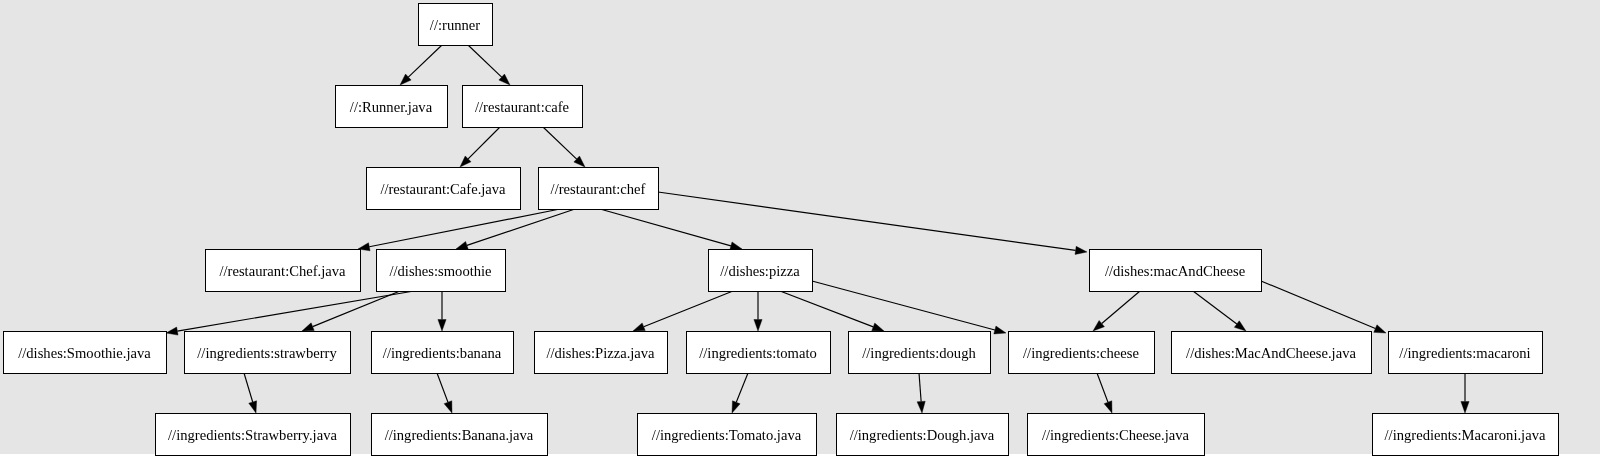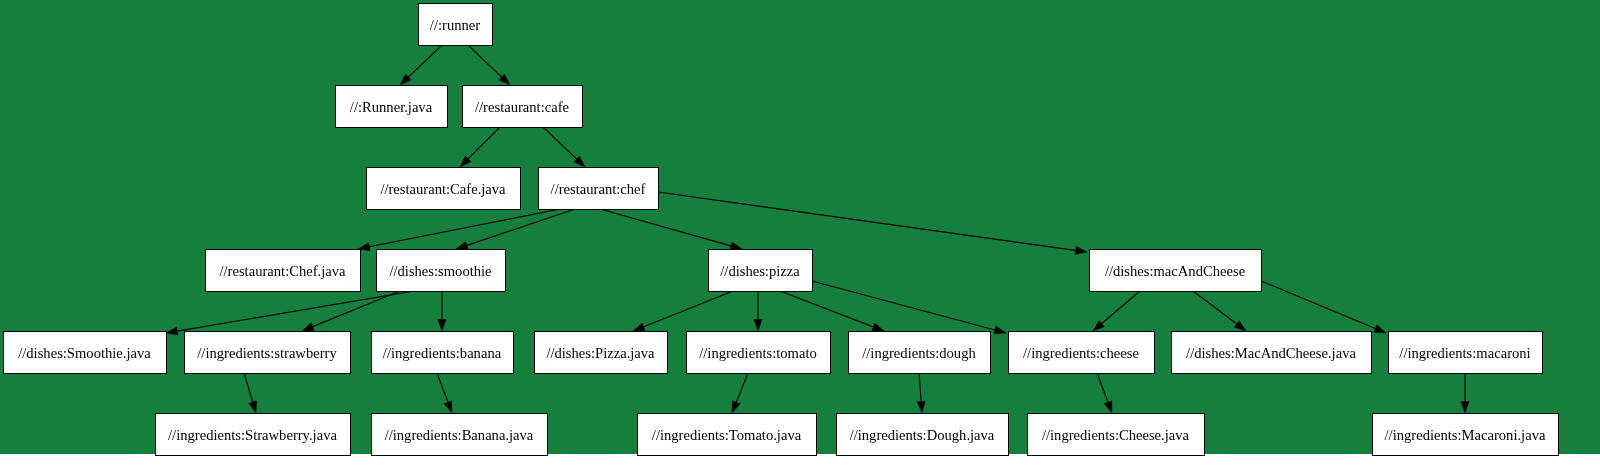--- a/index.html
+++ b/index.html
@@ -10,21 +10,21 @@
   body {
     width: 1600px;
     height: 468px;
     font-family: "Liberation Serif", "DejaVu Serif", serif;
     overflow: hidden;
   }
   #graph-root {
     position: relative;
     width: 1600px;
     height: 454px;
-    background: #15803d;
+    background: #e5e5e5;
   }
   svg.graph-canvas {
     position: absolute;
     top: 0;
     left: 0;
     width: 1600px;
     height: 468px;
     display: block;
   }
   .node-rect {

